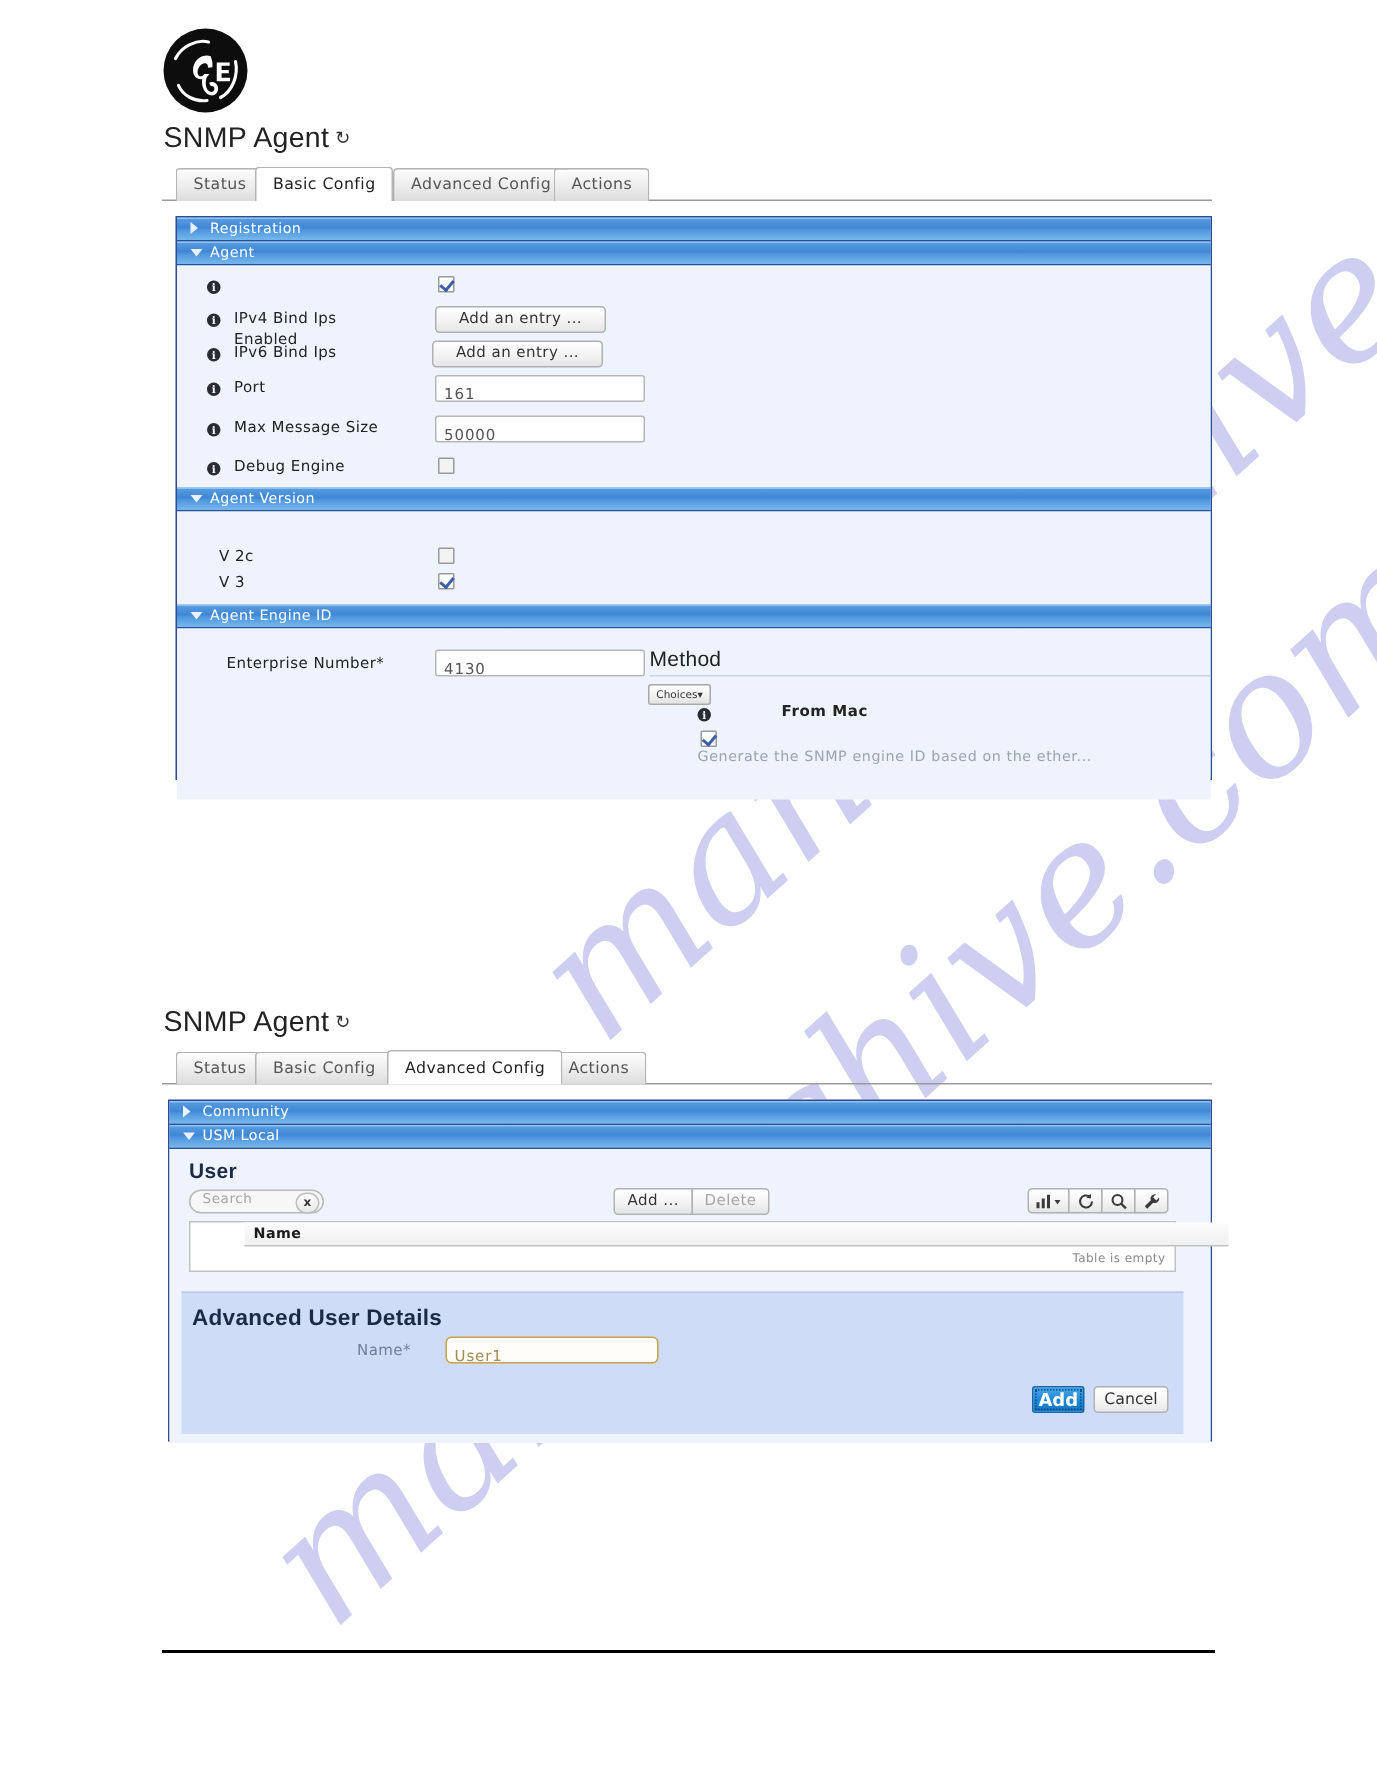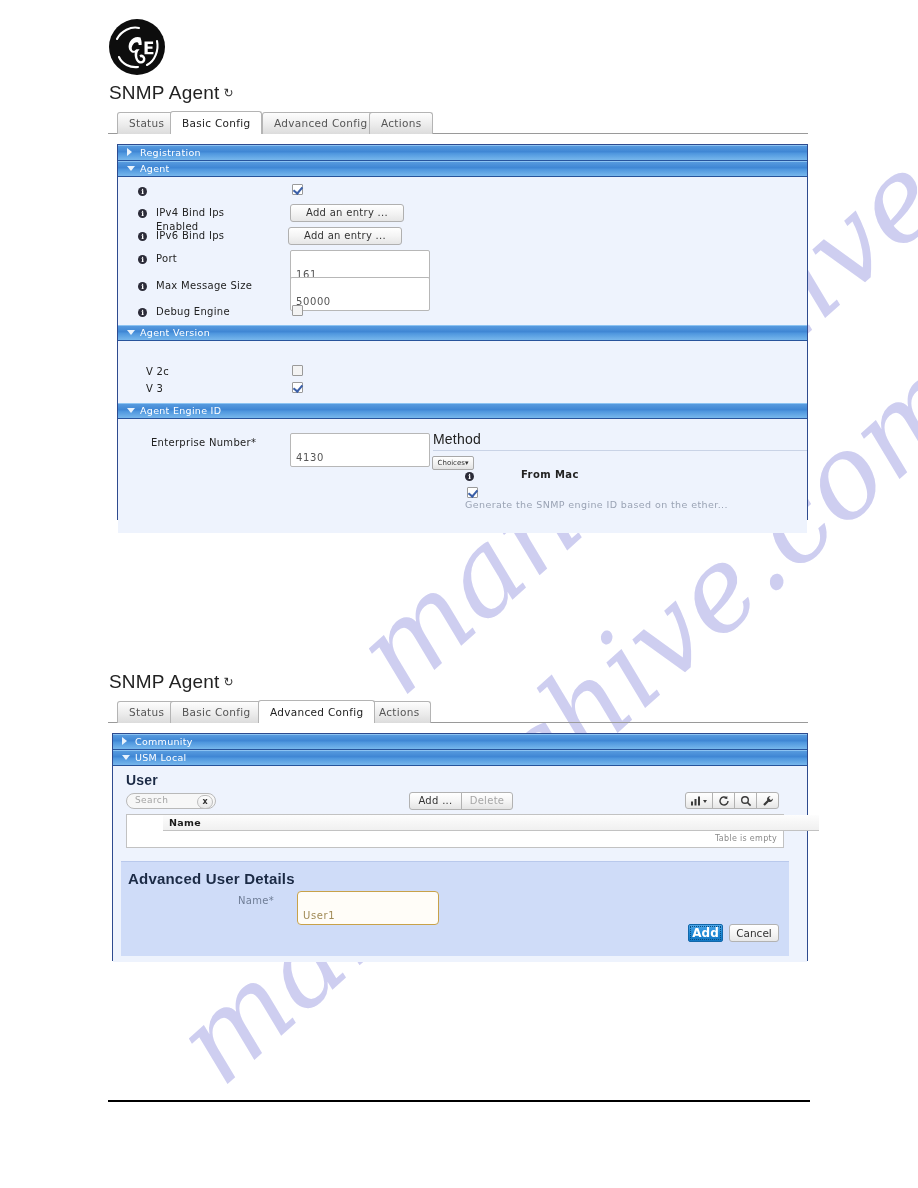--- a/index.html
+++ b/index.html
@@ -73,21 +73,21 @@
     background:#2b2b38;color:#fff;font-size:7px;line-height:9px;text-align:center;
     font-family:"DejaVu Serif", serif;font-weight:bold;
   }
   .flabel{
     position:absolute;font-size:10px;color:#222;letter-spacing:.3px;
     font-family:"DejaVu Sans", sans-serif;
   }
   .finput{
     position:absolute;box-sizing:border-box;height:18px;
     border:1px solid #b7b7b7;background:#ffffff;border-radius:2px;
-    font-size:10px;color:#555;padding:16px 5px;line-height:16px;
+    font-size:10px;color:#555;padding:5px 5px;line-height:16px;
     letter-spacing:.6px;
   }
   .finput.req{border:1px solid #c8a24a;background:#fffdf8;color:#a08a55;}
   .fbtn{
     position:absolute;box-sizing:border-box;height:18px;line-height:16px;
     border:1px solid #b0b0b0;border-radius:3px;text-align:center;
     background:linear-gradient(to bottom,#ffffff 0%,#f4f4f4 50%,#e6e6e6 100%);
     font-size:10px;color:#333;letter-spacing:.3px;
   }
   .chk{

